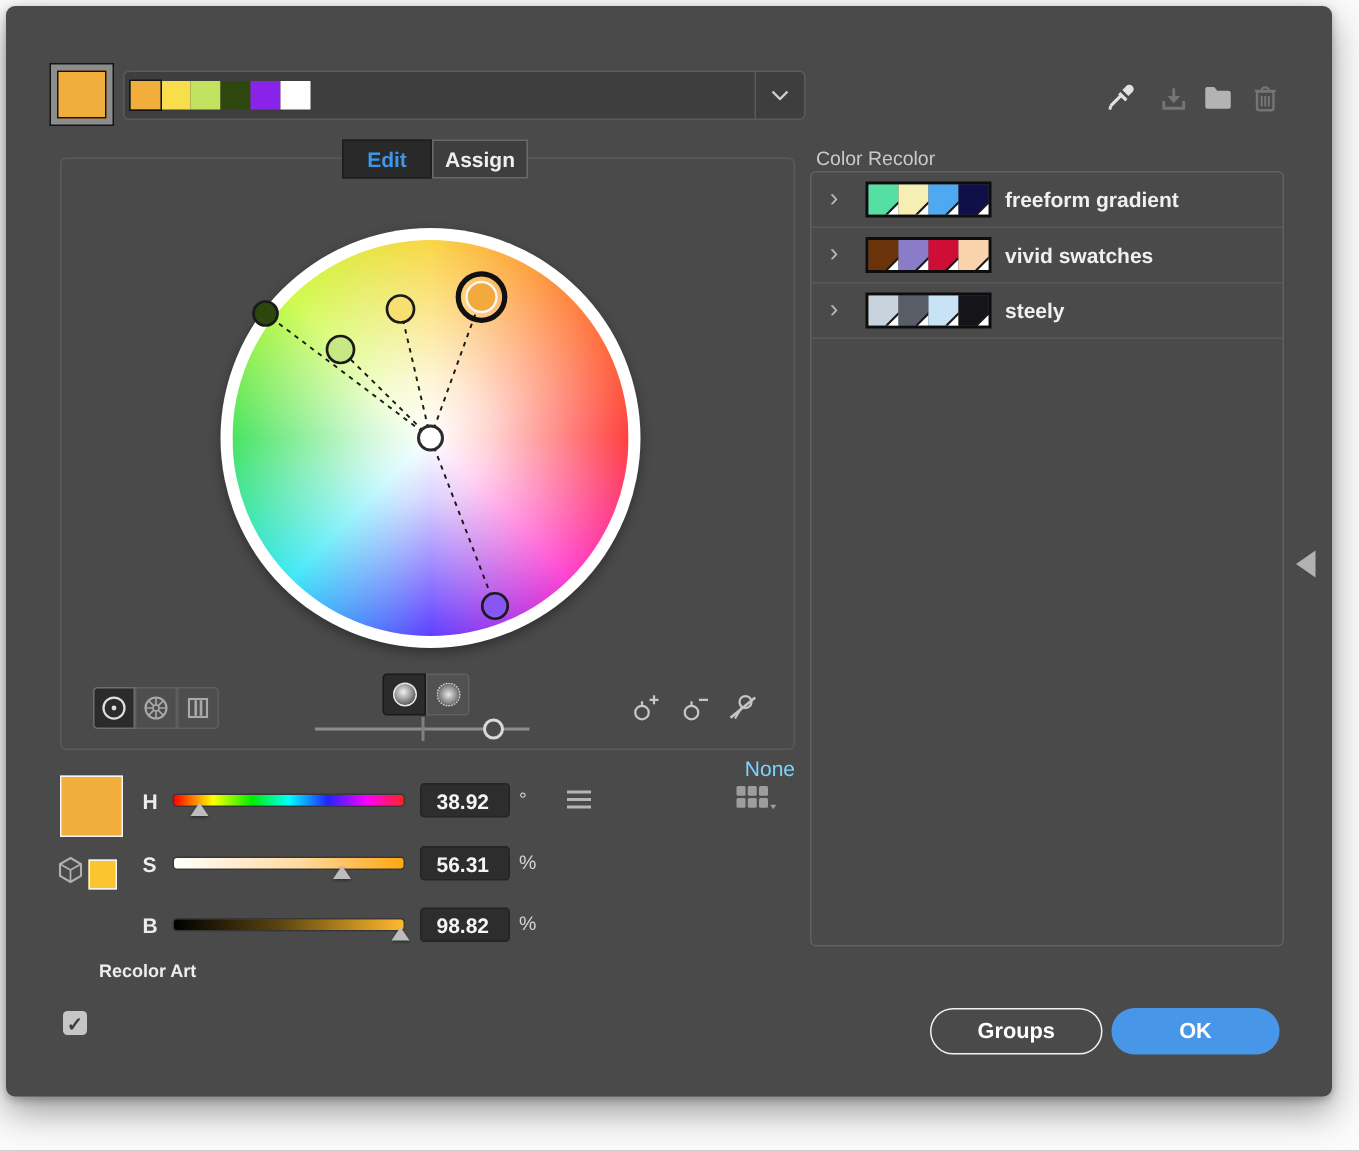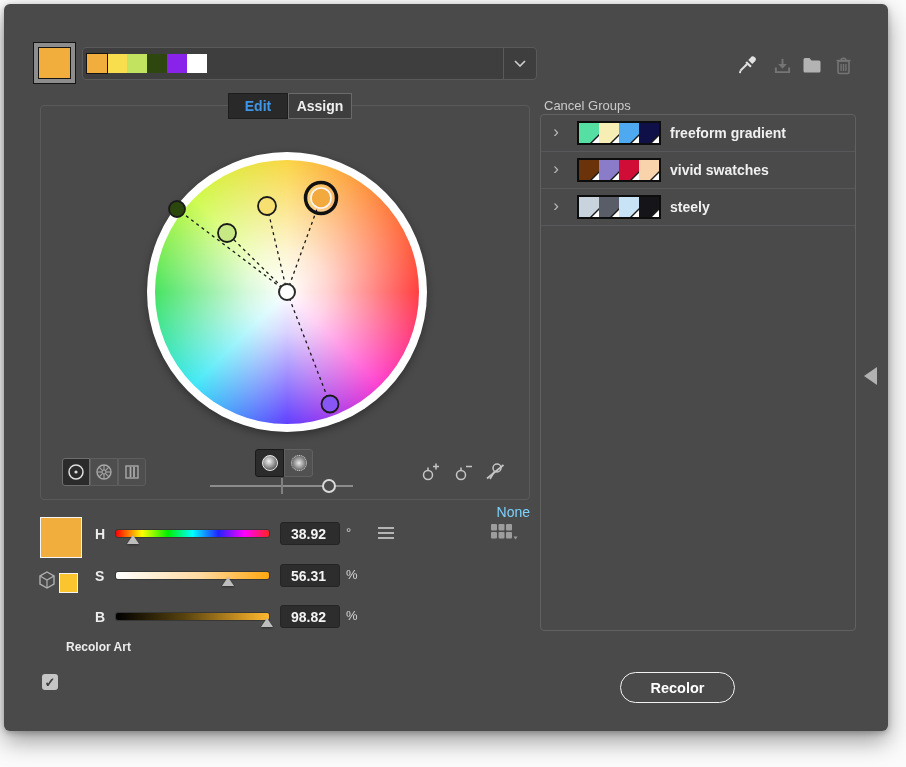--- a/index.html
+++ b/index.html
@@ -324,21 +324,21 @@
           <rect x="8.5" y="2" width="6" height="6.5" rx="1"></rect>
           <rect x="16" y="2" width="6" height="6.5" rx="1"></rect>
         <rect x="1" y="10" width="6" height="6.5" rx="1"></rect>
           <rect x="8.5" y="10" width="6" height="6.5" rx="1"></rect>
           <rect x="16" y="10" width="6" height="6.5" rx="1"></rect>
       </g>
       <polygon points="23.5,14.5 27.5,14.5 25.5,17.5" fill="#9d9d9d"></polygon>
     </svg>
   </div>
 
-  <div id="color-groups-heading">Cancel Groups</div>
+  <div id="color-groups-heading">Color Recolor</div>
   <div id="color-groups-list">
   <div class="group-row">
     <span class="chev">›</span>
     <span class="gswatches">
           <span class="gsw" style="background: rgb(86, 223, 163);"></span>
           <span class="gsw" style="background: rgb(246, 238, 180);"></span>
           <span class="gsw" style="background: rgb(79, 169, 240);"></span>
           <span class="gsw" style="background: rgb(16, 16, 73);"></span>
         </span>
     <span class="gname">freeform gradient</span>
@@ -364,14 +364,15 @@
           <span class="gsw" style="background: rgb(21, 21, 25);"></span>
         </span>
     <span class="gname">steely</span>
   </div>
 </div>
 
   <div id="collapse-arrow"></div>
 
   <div id="recolor-art-checkbox" class="on"></div>
   <div id="recolor-art-label">Recolor Art</div>
-  <button class="pill-btn" id="cancel-button">Recolor</button>
+  <button class="pill-btn" id="cancel-button">Groups</button>
+  <button class="pill-btn" id="ok-button" style="background: rgb(71, 150, 232);">OK</button>
 </div>
 
 </body></html>

